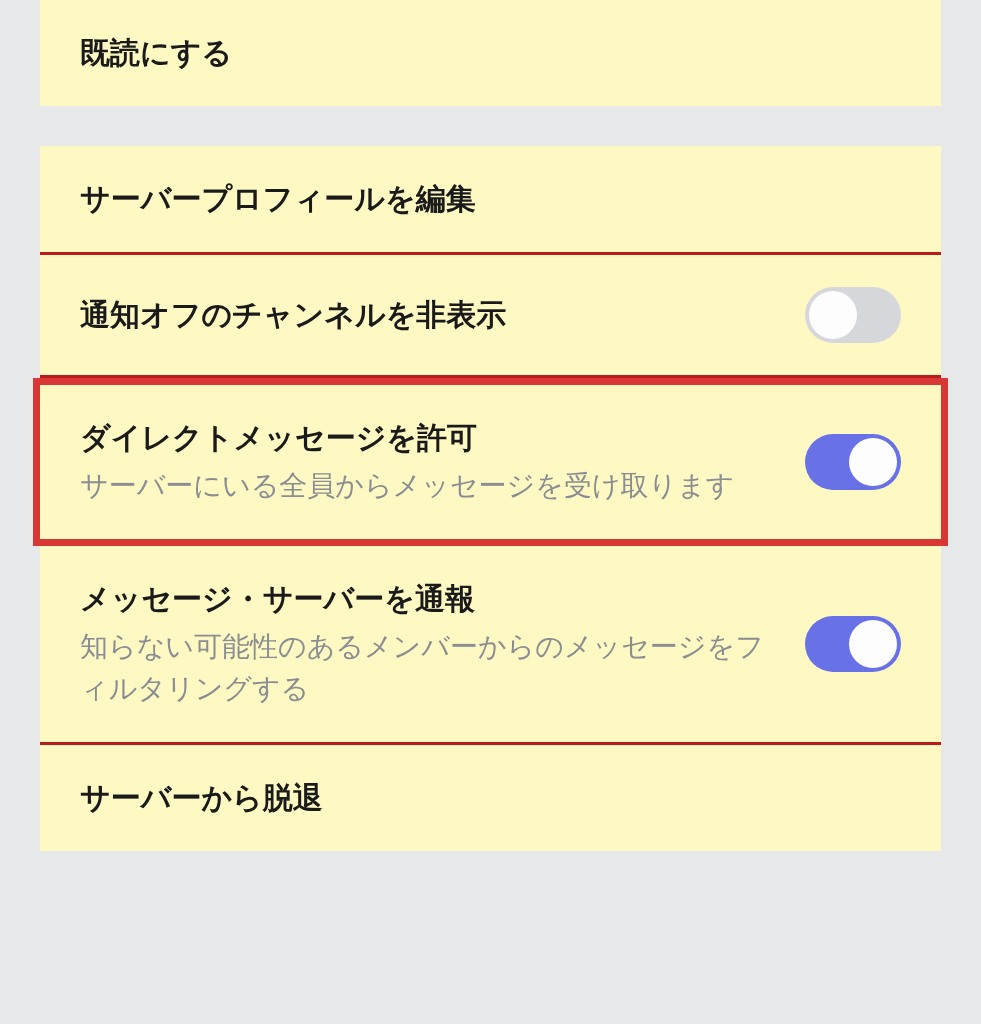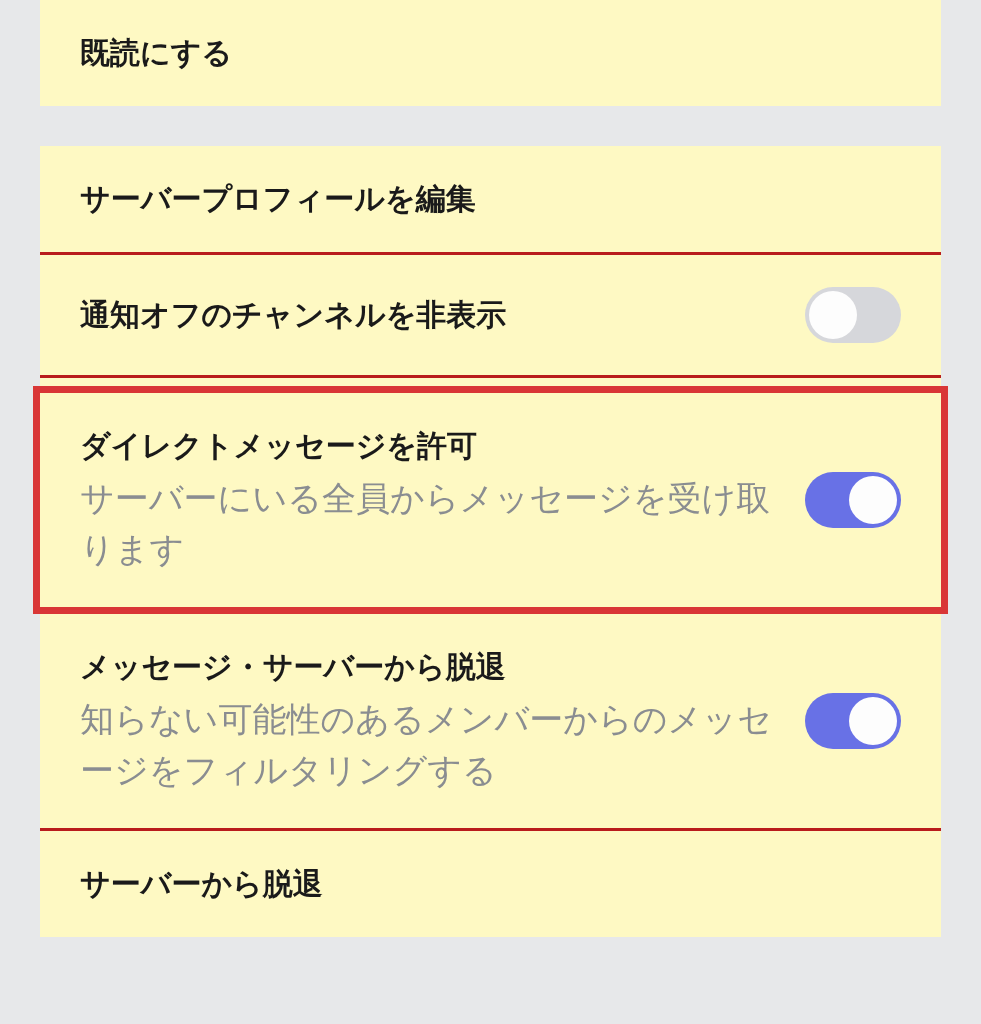--- a/index.html
+++ b/index.html
@@ -42,21 +42,21 @@
       flex: 1;
       padding-right: 20px;
     }
     .item-title {
       font-size: 30px;
       font-weight: 700;
       color: #1a1a1a;
       line-height: 1.4;
     }
     .item-subtitle {
-      font-size: 34px;
+      font-size: 28px;
       color: #8a8d91;
       margin-top: 6px;
       line-height: 1.5;
     }
     .item-danger .item-title {
       color: #a83a32;
     }
     .toggle {
       width: 96px;
       height: 56px;
@@ -84,21 +84,20 @@
     }
     .toggle-on .toggle-knob {
       right: 4px;
     }
     .highlighted {
       border: 7px solid #d93636;
       margin-left: -7px;
       margin-right: -7px;
       position: relative;
       z-index: 1;
-      margin-top: 8px;
     }
   </style>
 </head>
 <body>
 
 <div class="section section-top">
   <div class="item">
     <div class="item-content">
       <div class="item-title">既読にする</div>
     </div>
@@ -128,21 +127,21 @@
       <div class="item-title">ダイレクトメッセージを許可</div>
       <div class="item-subtitle">サーバーにいる全員からメッセージを受け取ります</div>
     </div>
     <div class="toggle toggle-on">
       <div class="toggle-knob"></div>
     </div>
   </div>
 
   <div class="item">
     <div class="item-content">
-      <div class="item-title">メッセージ・サーバーから脱退</div>
+      <div class="item-title">メッセージ・サーバーを通報</div>
       <div class="item-subtitle">知らない可能性のあるメンバーからのメッセージをフィルタリングする</div>
     </div>
     <div class="toggle toggle-on">
       <div class="toggle-knob"></div>
     </div>
   </div>
 
   <div class="item">
     <div class="item-content">
       <div class="item-title">サーバーから脱退</div>

